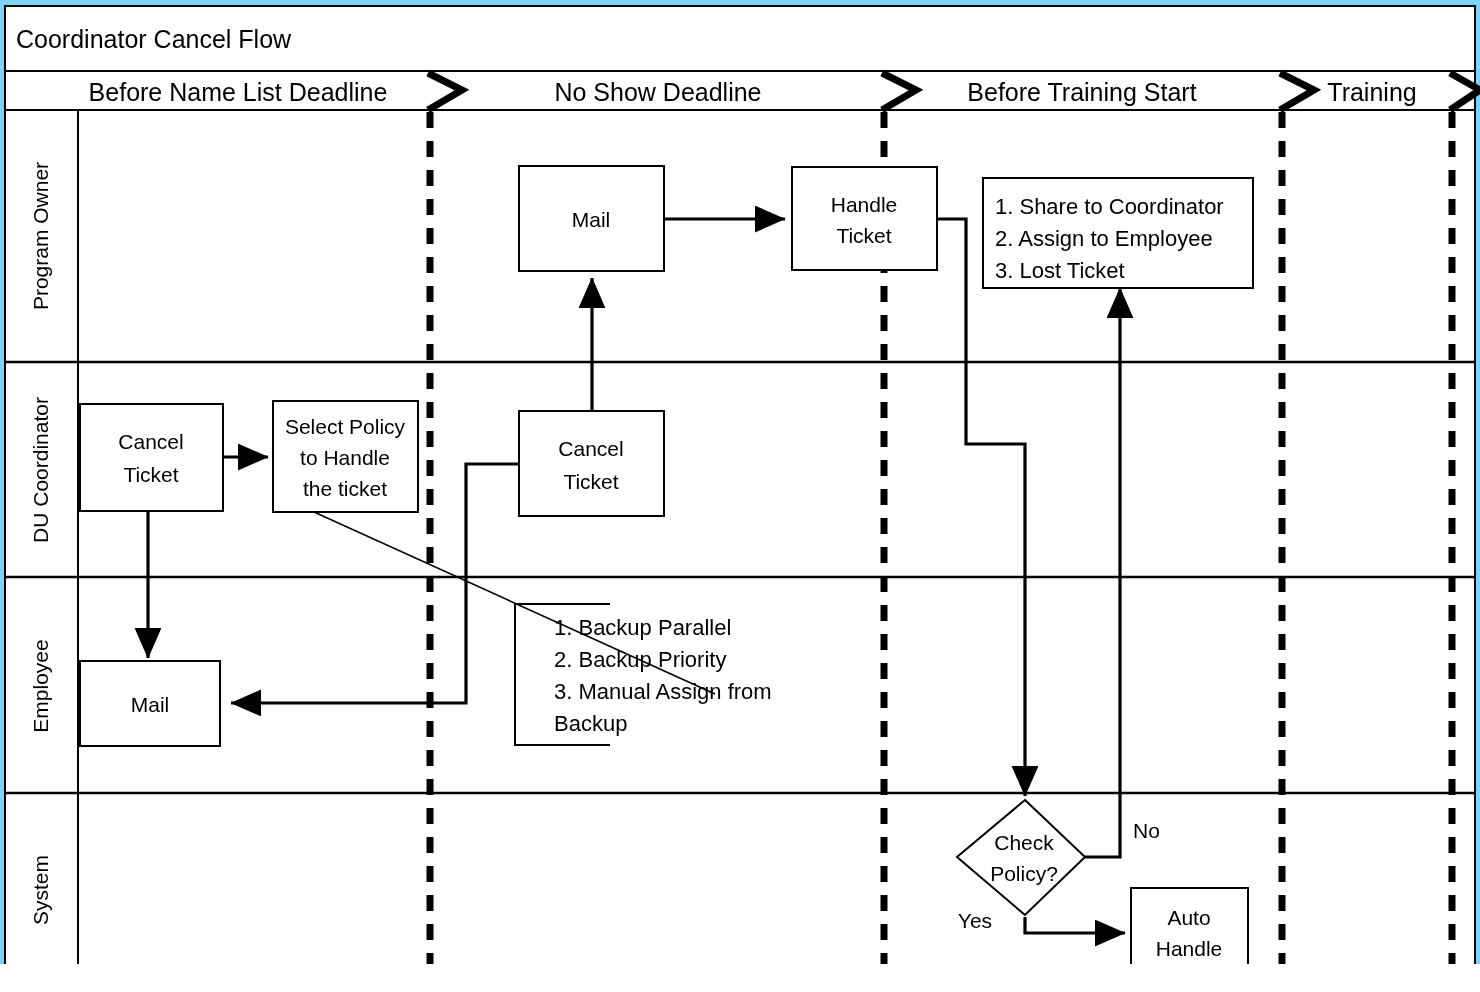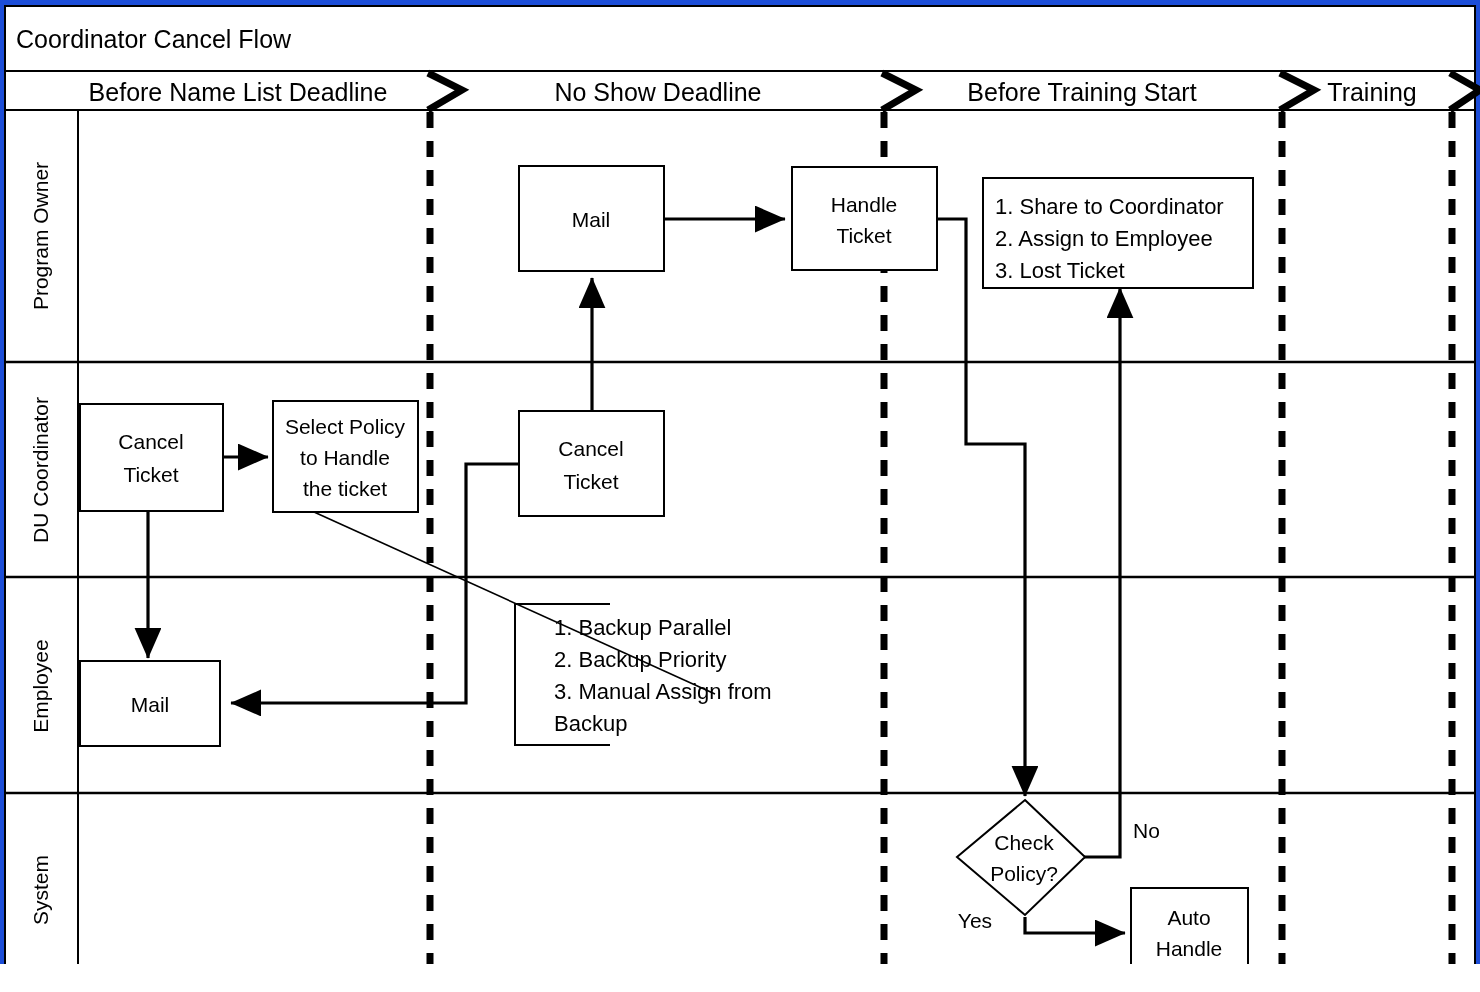--- a/index.html
+++ b/index.html
@@ -1,17 +1,17 @@
 <!DOCTYPE html>
 <html><head>
 <meta charset="utf-8">
 <style>
   html,body{margin:0;padding:0;background:#ffffff;}
   body{font-family:"Liberation Sans",sans-serif;}
-  #stage{position:relative;width:1480px;height:964px;background:#1d4ed8;overflow:hidden;}
+  #stage{position:relative;width:1480px;height:964px;background:#7dd3fc;overflow:hidden;}
   svg{display:block;}
   .ln{stroke:#000;fill:none;}
   .thin{stroke-width:2;}
   .mid{stroke-width:2.5;}
   .chev{stroke:#000;stroke-width:7;fill:none;stroke-linecap:butt;stroke-linejoin:miter;}
   .dash{stroke:#000;stroke-width:7;fill:none;stroke-dasharray:16 13;}
   .boxfill{fill:#ffffff;stroke:#000;stroke-width:2;}
   .arrow{stroke:#000;stroke-width:3.2;fill:none;}
   .thinline{stroke:#000;stroke-width:1.6;fill:none;}
   text{fill:#000;font-family:"Liberation Sans",sans-serif;}

